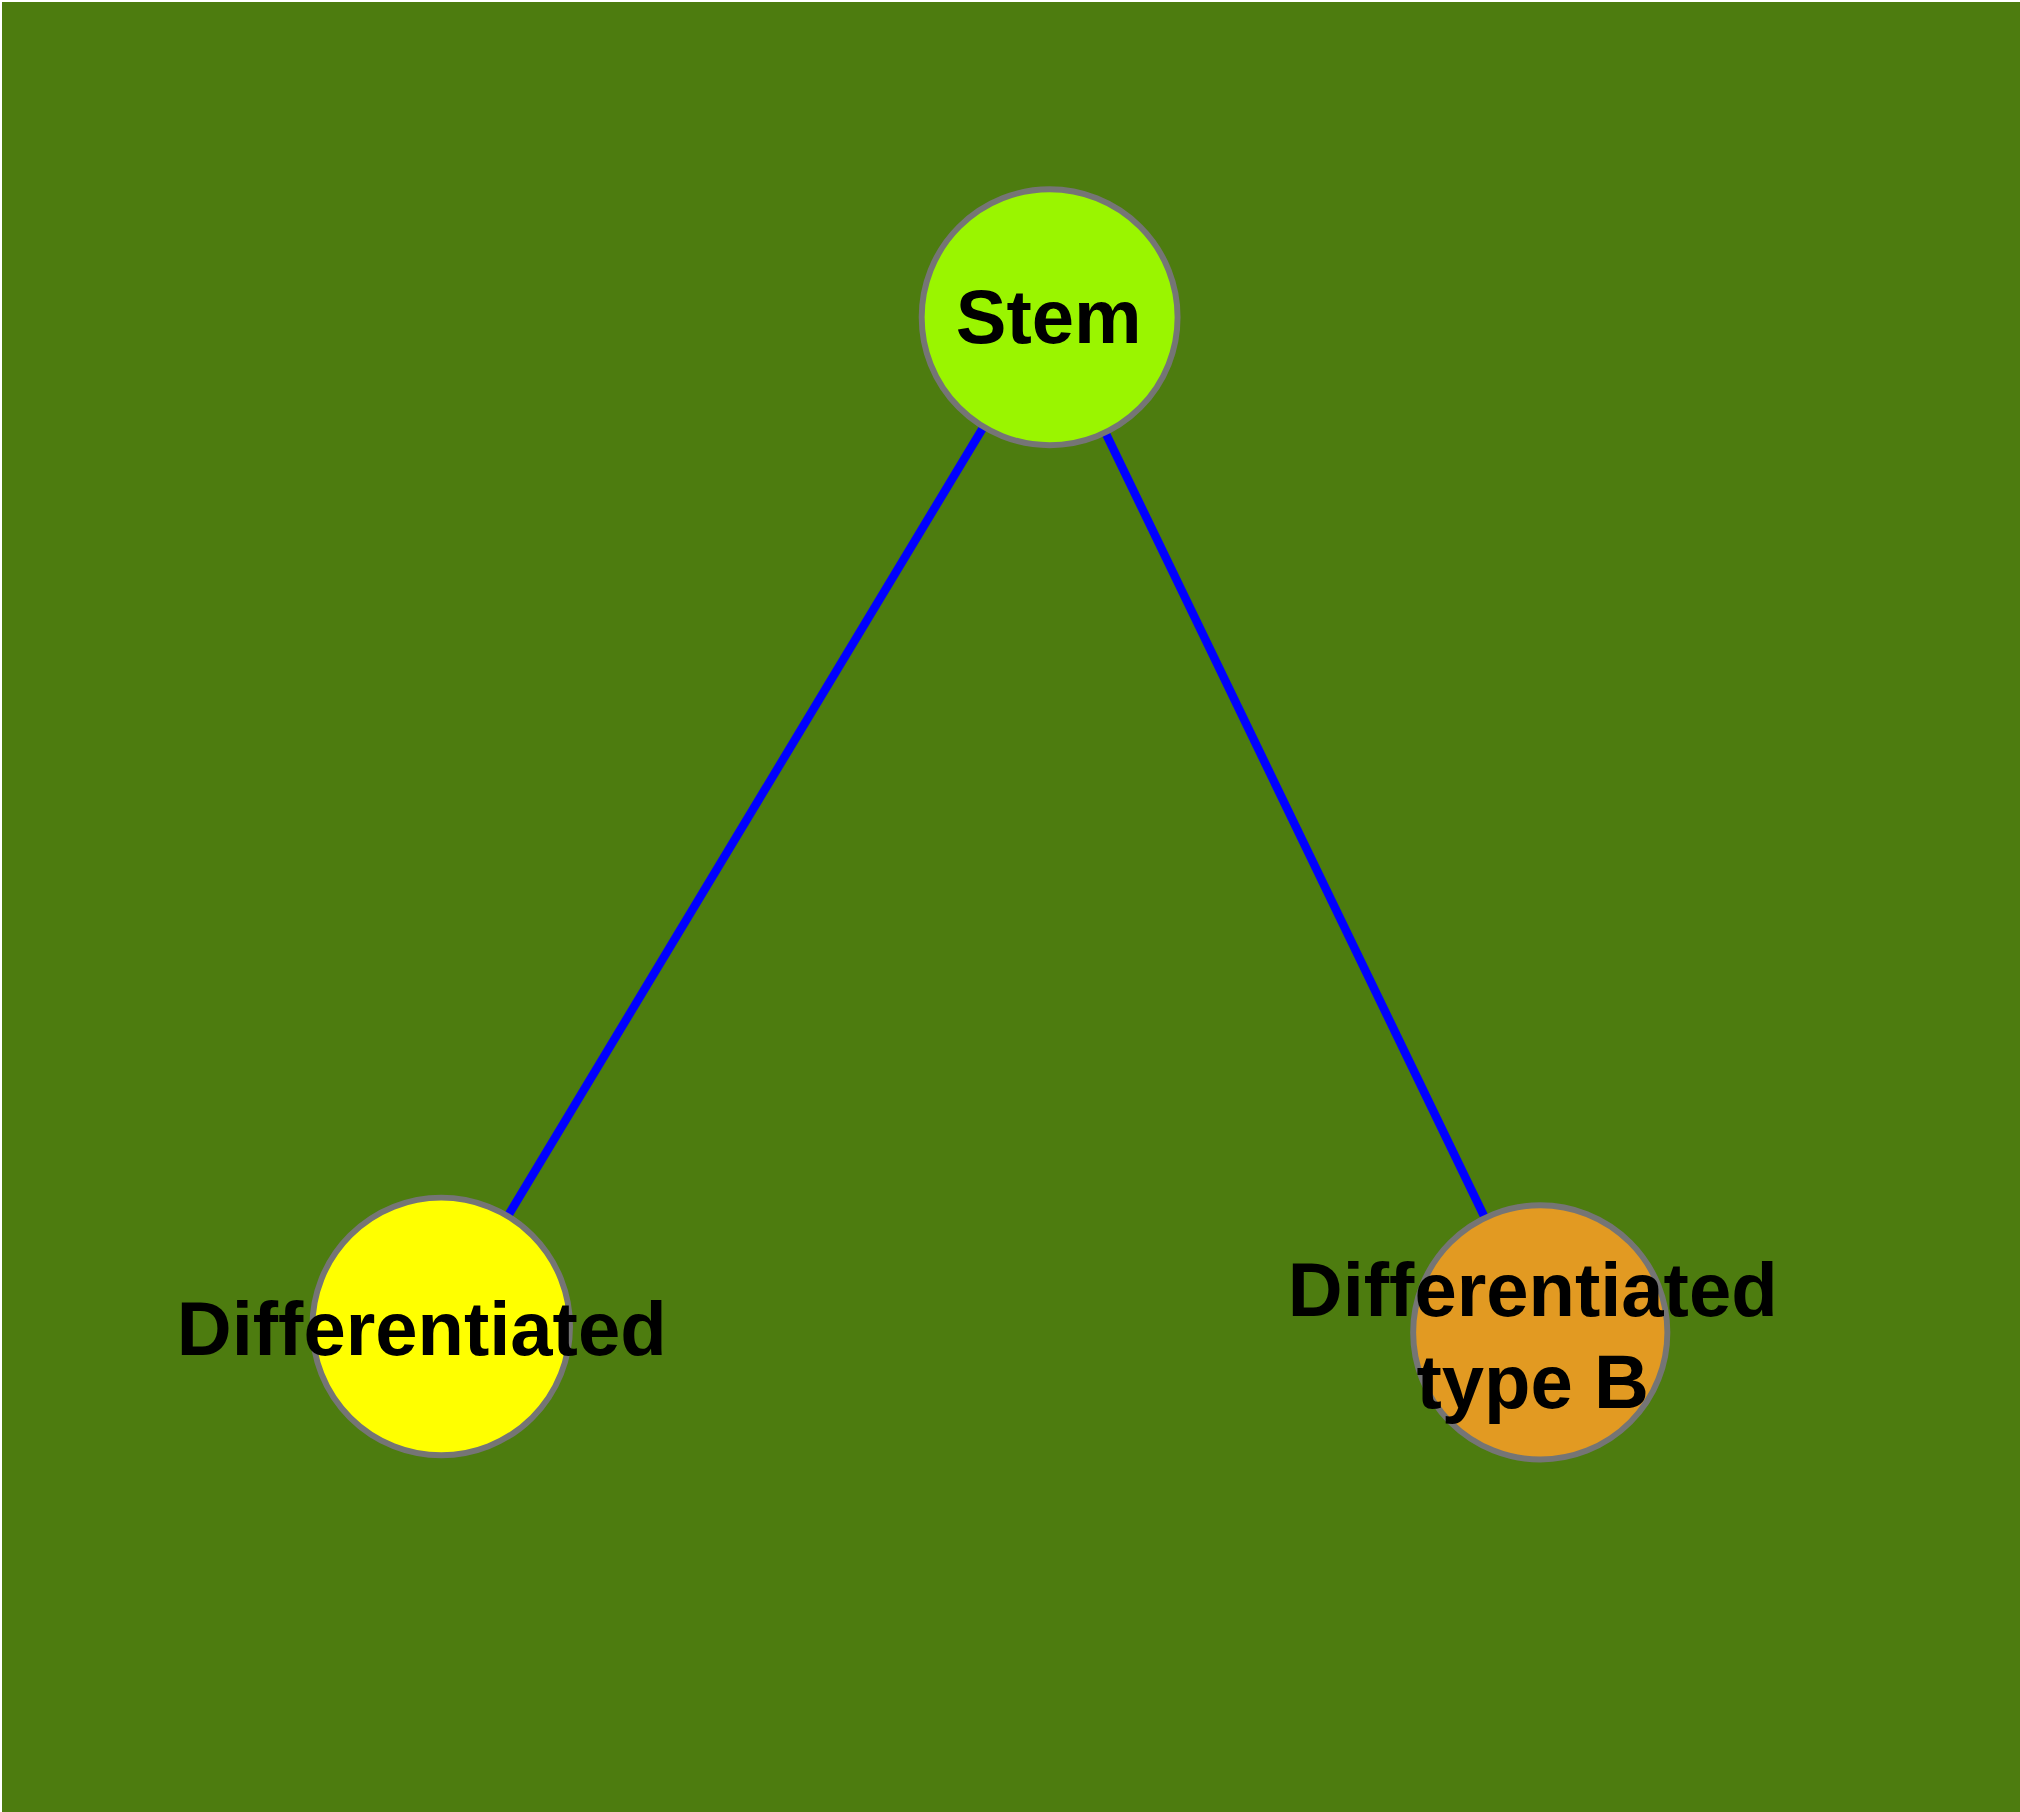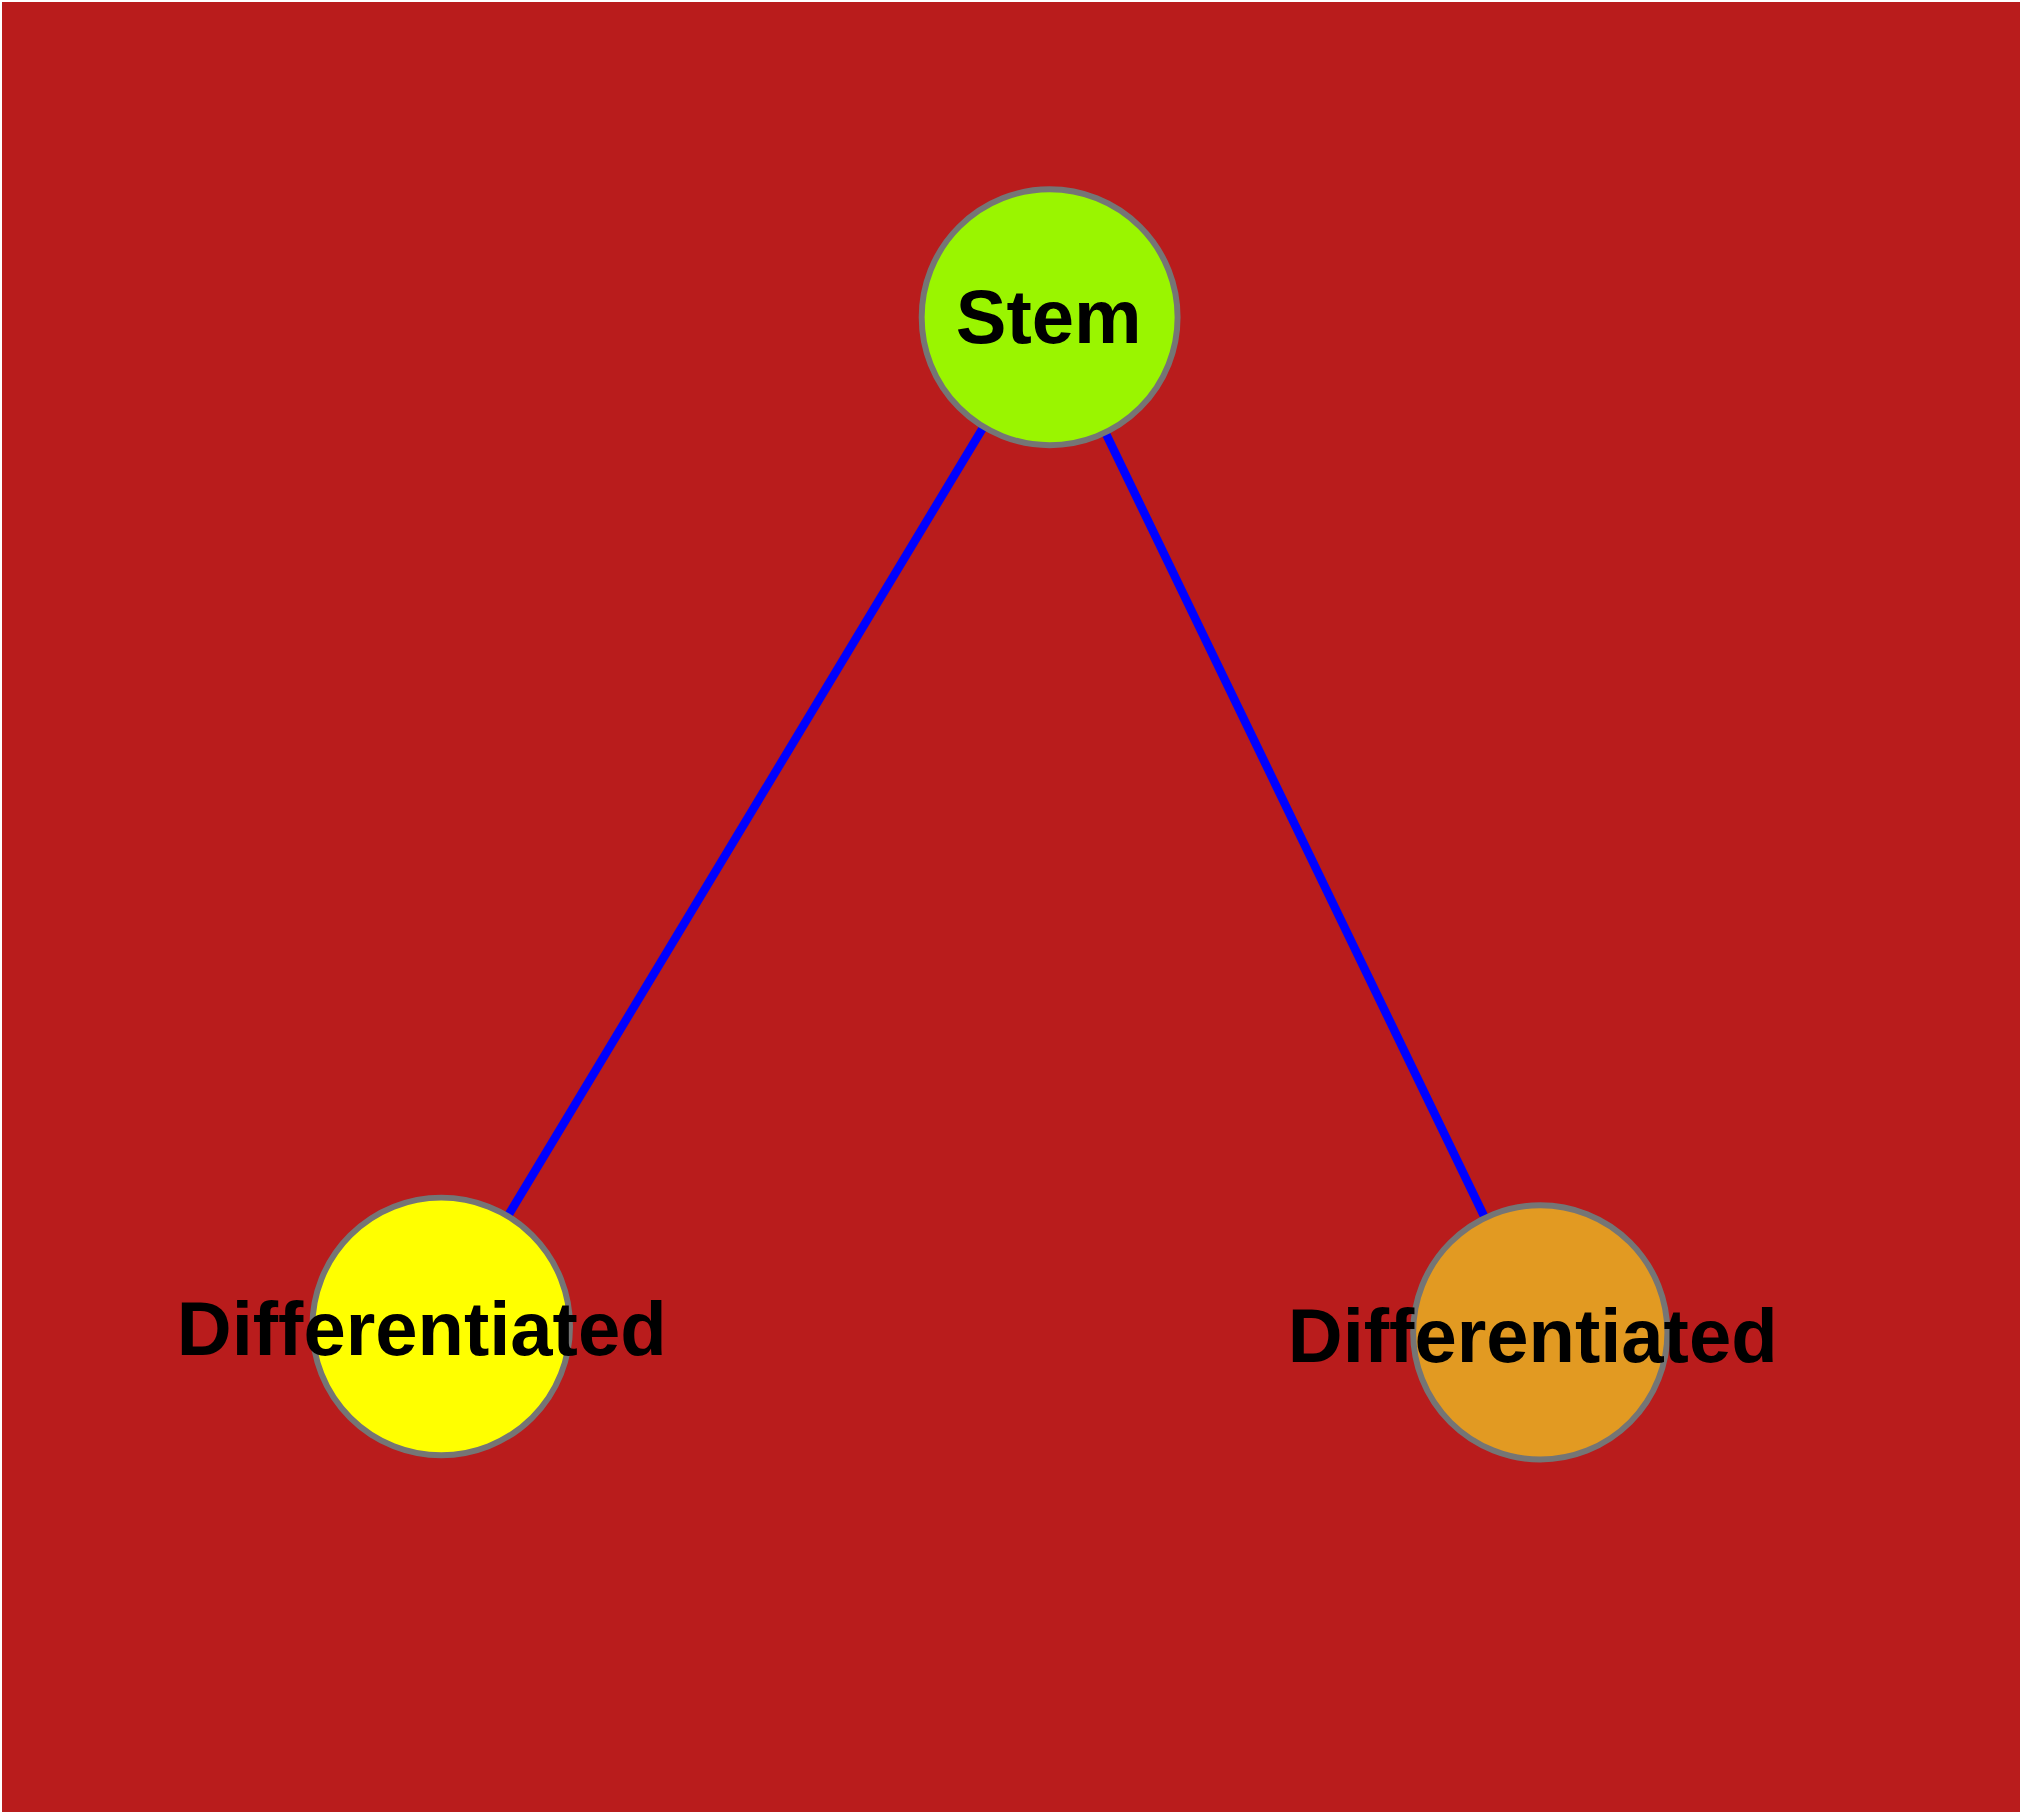--- a/index.html
+++ b/index.html
@@ -33,36 +33,37 @@
     font-size: 76px;
     line-height: 92px;
     text-align: center;
     white-space: nowrap;
     pointer-events: none;
   }
 </style>
 </head>
 <body>
 
-<div class="canvas" style="background-color: #b91c1c;">
+<div class="canvas" style="background-color: #4d7c0f;">
 
   <svg class="graph-svg" viewBox="0 0 2382 2136">
 
     <line x1="1236" y1="372" x2="518" y2="1563" stroke-width="10" stroke="#0000FF"></line>
     <line x1="1236" y1="372" x2="1815" y2="1570" stroke-width="10" stroke="#0000FF"></line>
 
     <circle cx="1236" cy="372" r="151" stroke-width="7" fill="#9AF500" stroke="#757575"></circle>
     <circle cx="518" cy="1563" r="152" stroke-width="7" fill="#FFFF00" stroke="#757575"></circle>
     <circle cx="1815" cy="1570" r="150" stroke-width="7" fill="#E29A22" stroke="#757575"></circle>
   </svg>
 
   <div class="node-label" style="left: 1047px; top: 315px; color: rgb(0, 0, 0);">Stem</div>
 
   <div class="node-label" style="left: 420px; top: 1327px; color: rgb(0, 0, 0);">
     <div>Differentiated</div>
   </div>
 
   <div class="node-label" style="left: 1531px; top: 1334px; color: rgb(0, 0, 0);">
     <div>Differentiated</div>
+    <div>type B</div>
   </div>
 
 </div>
 
 
 </body></html>

